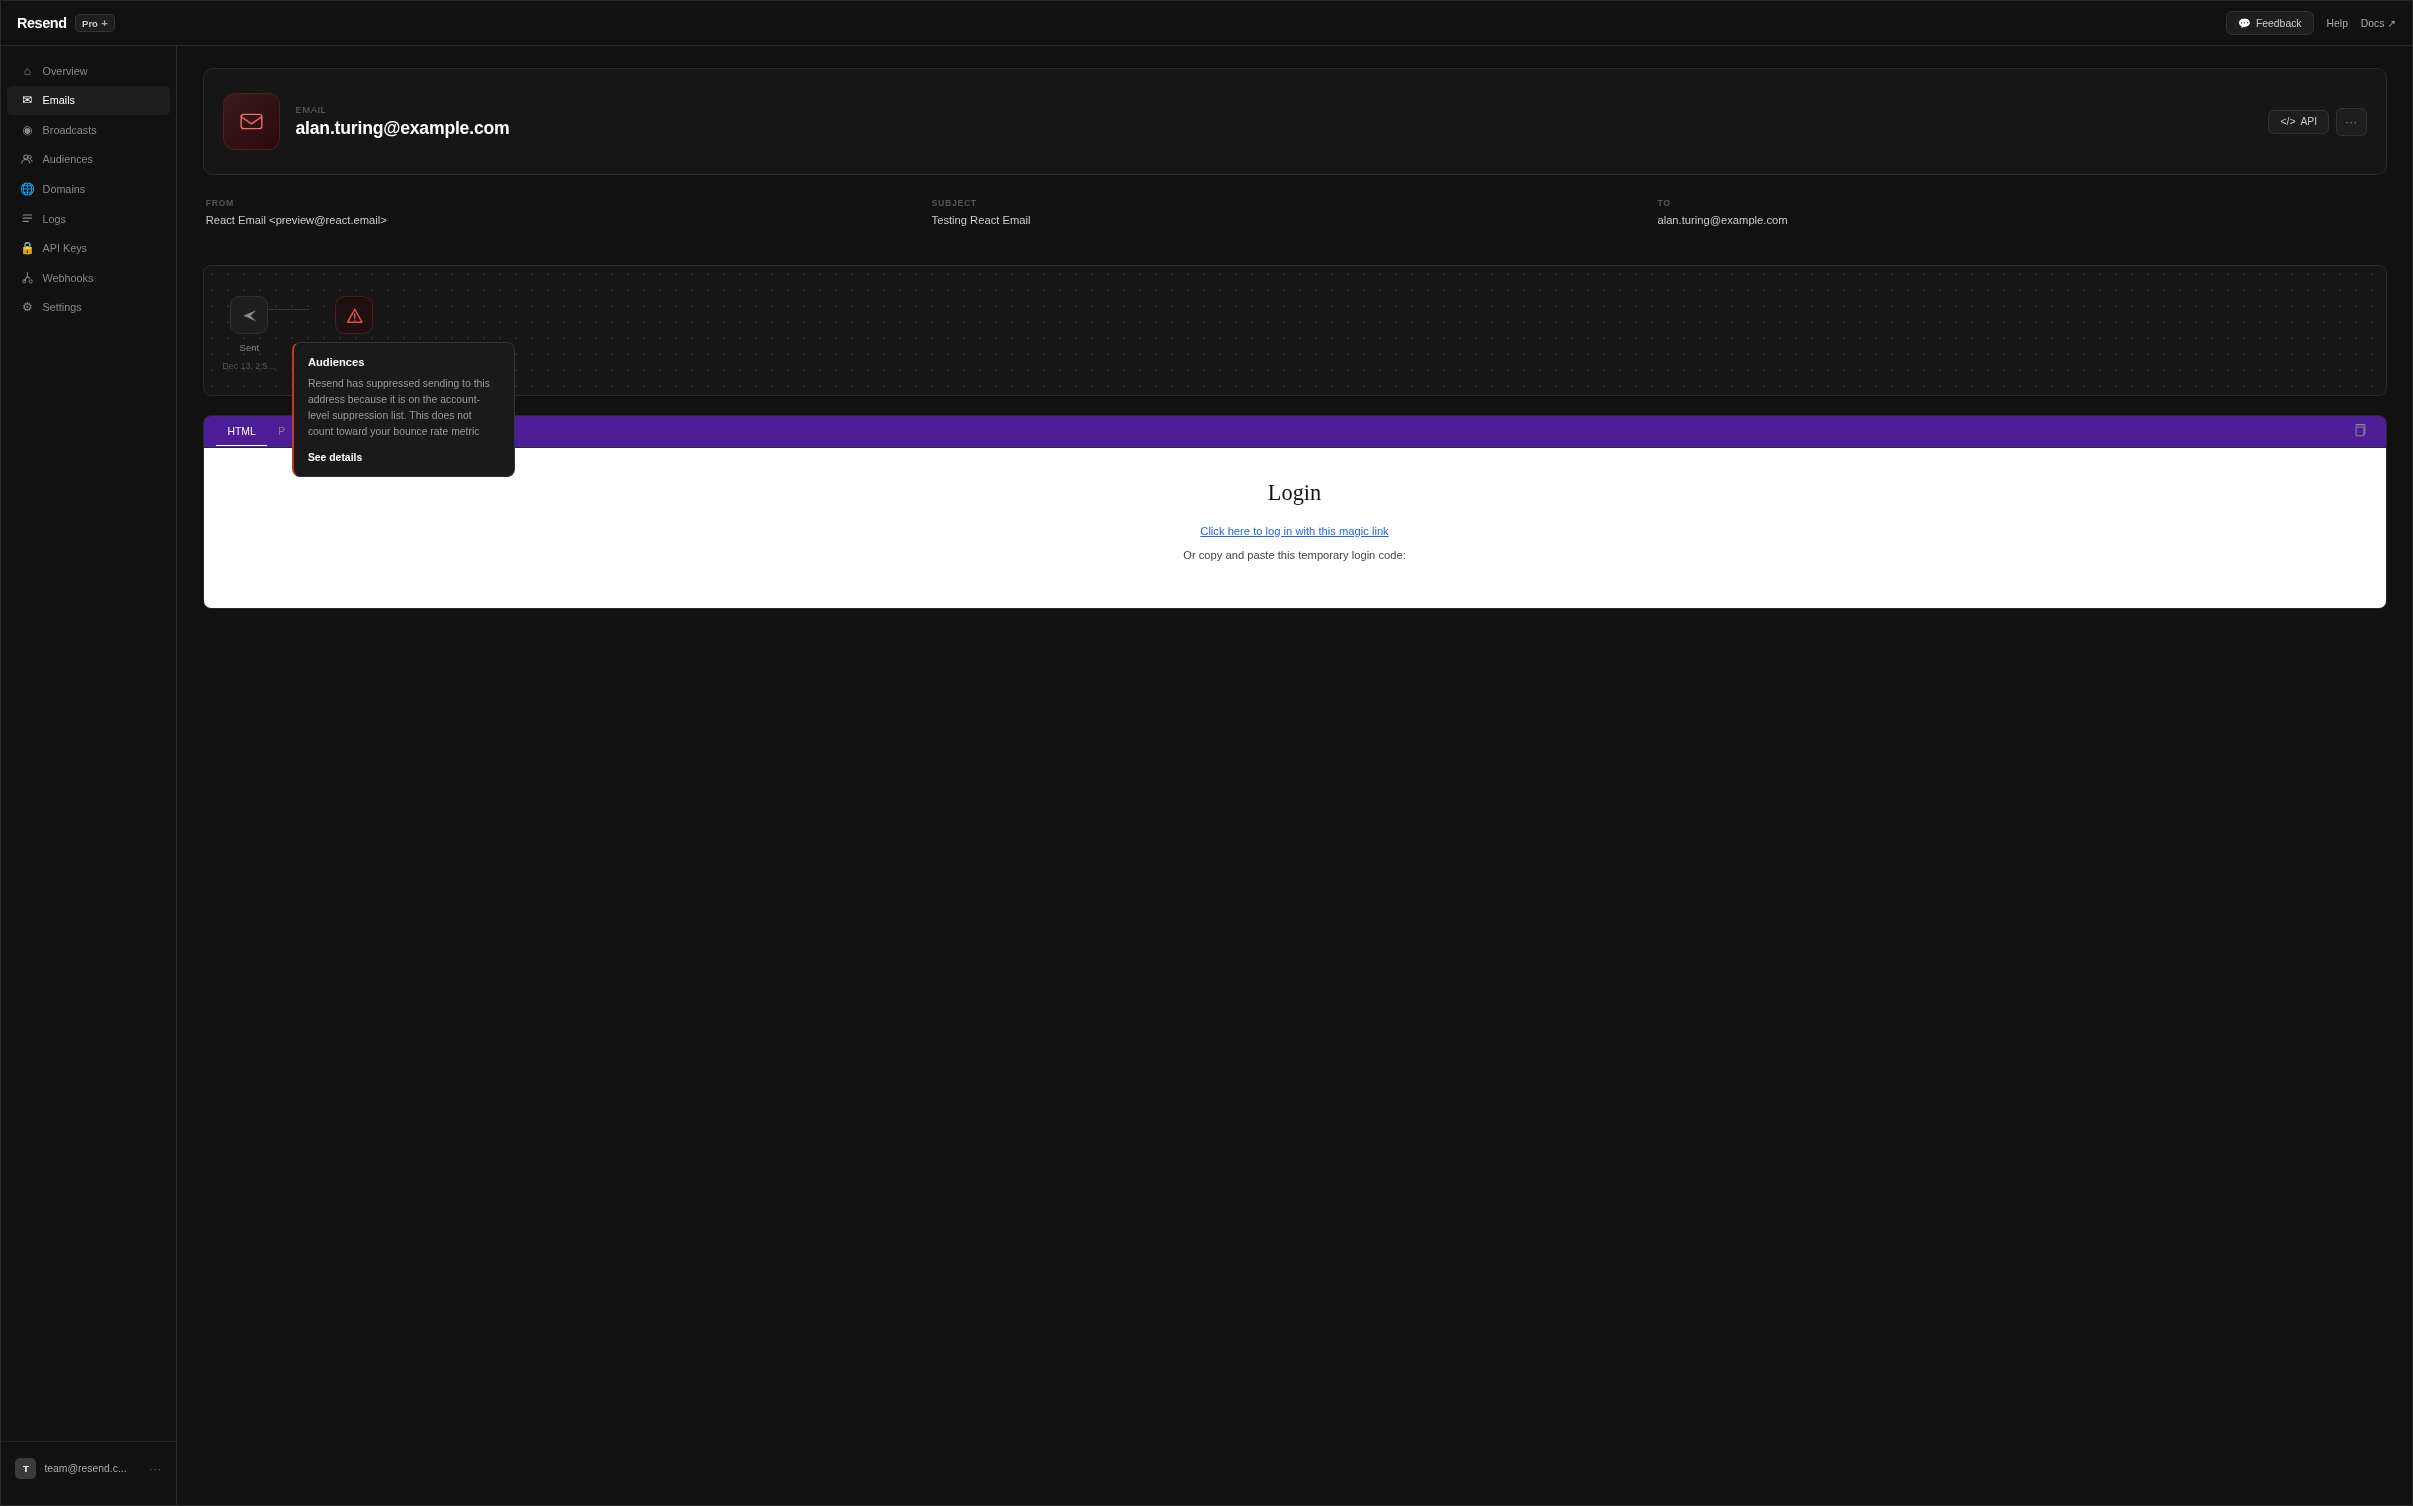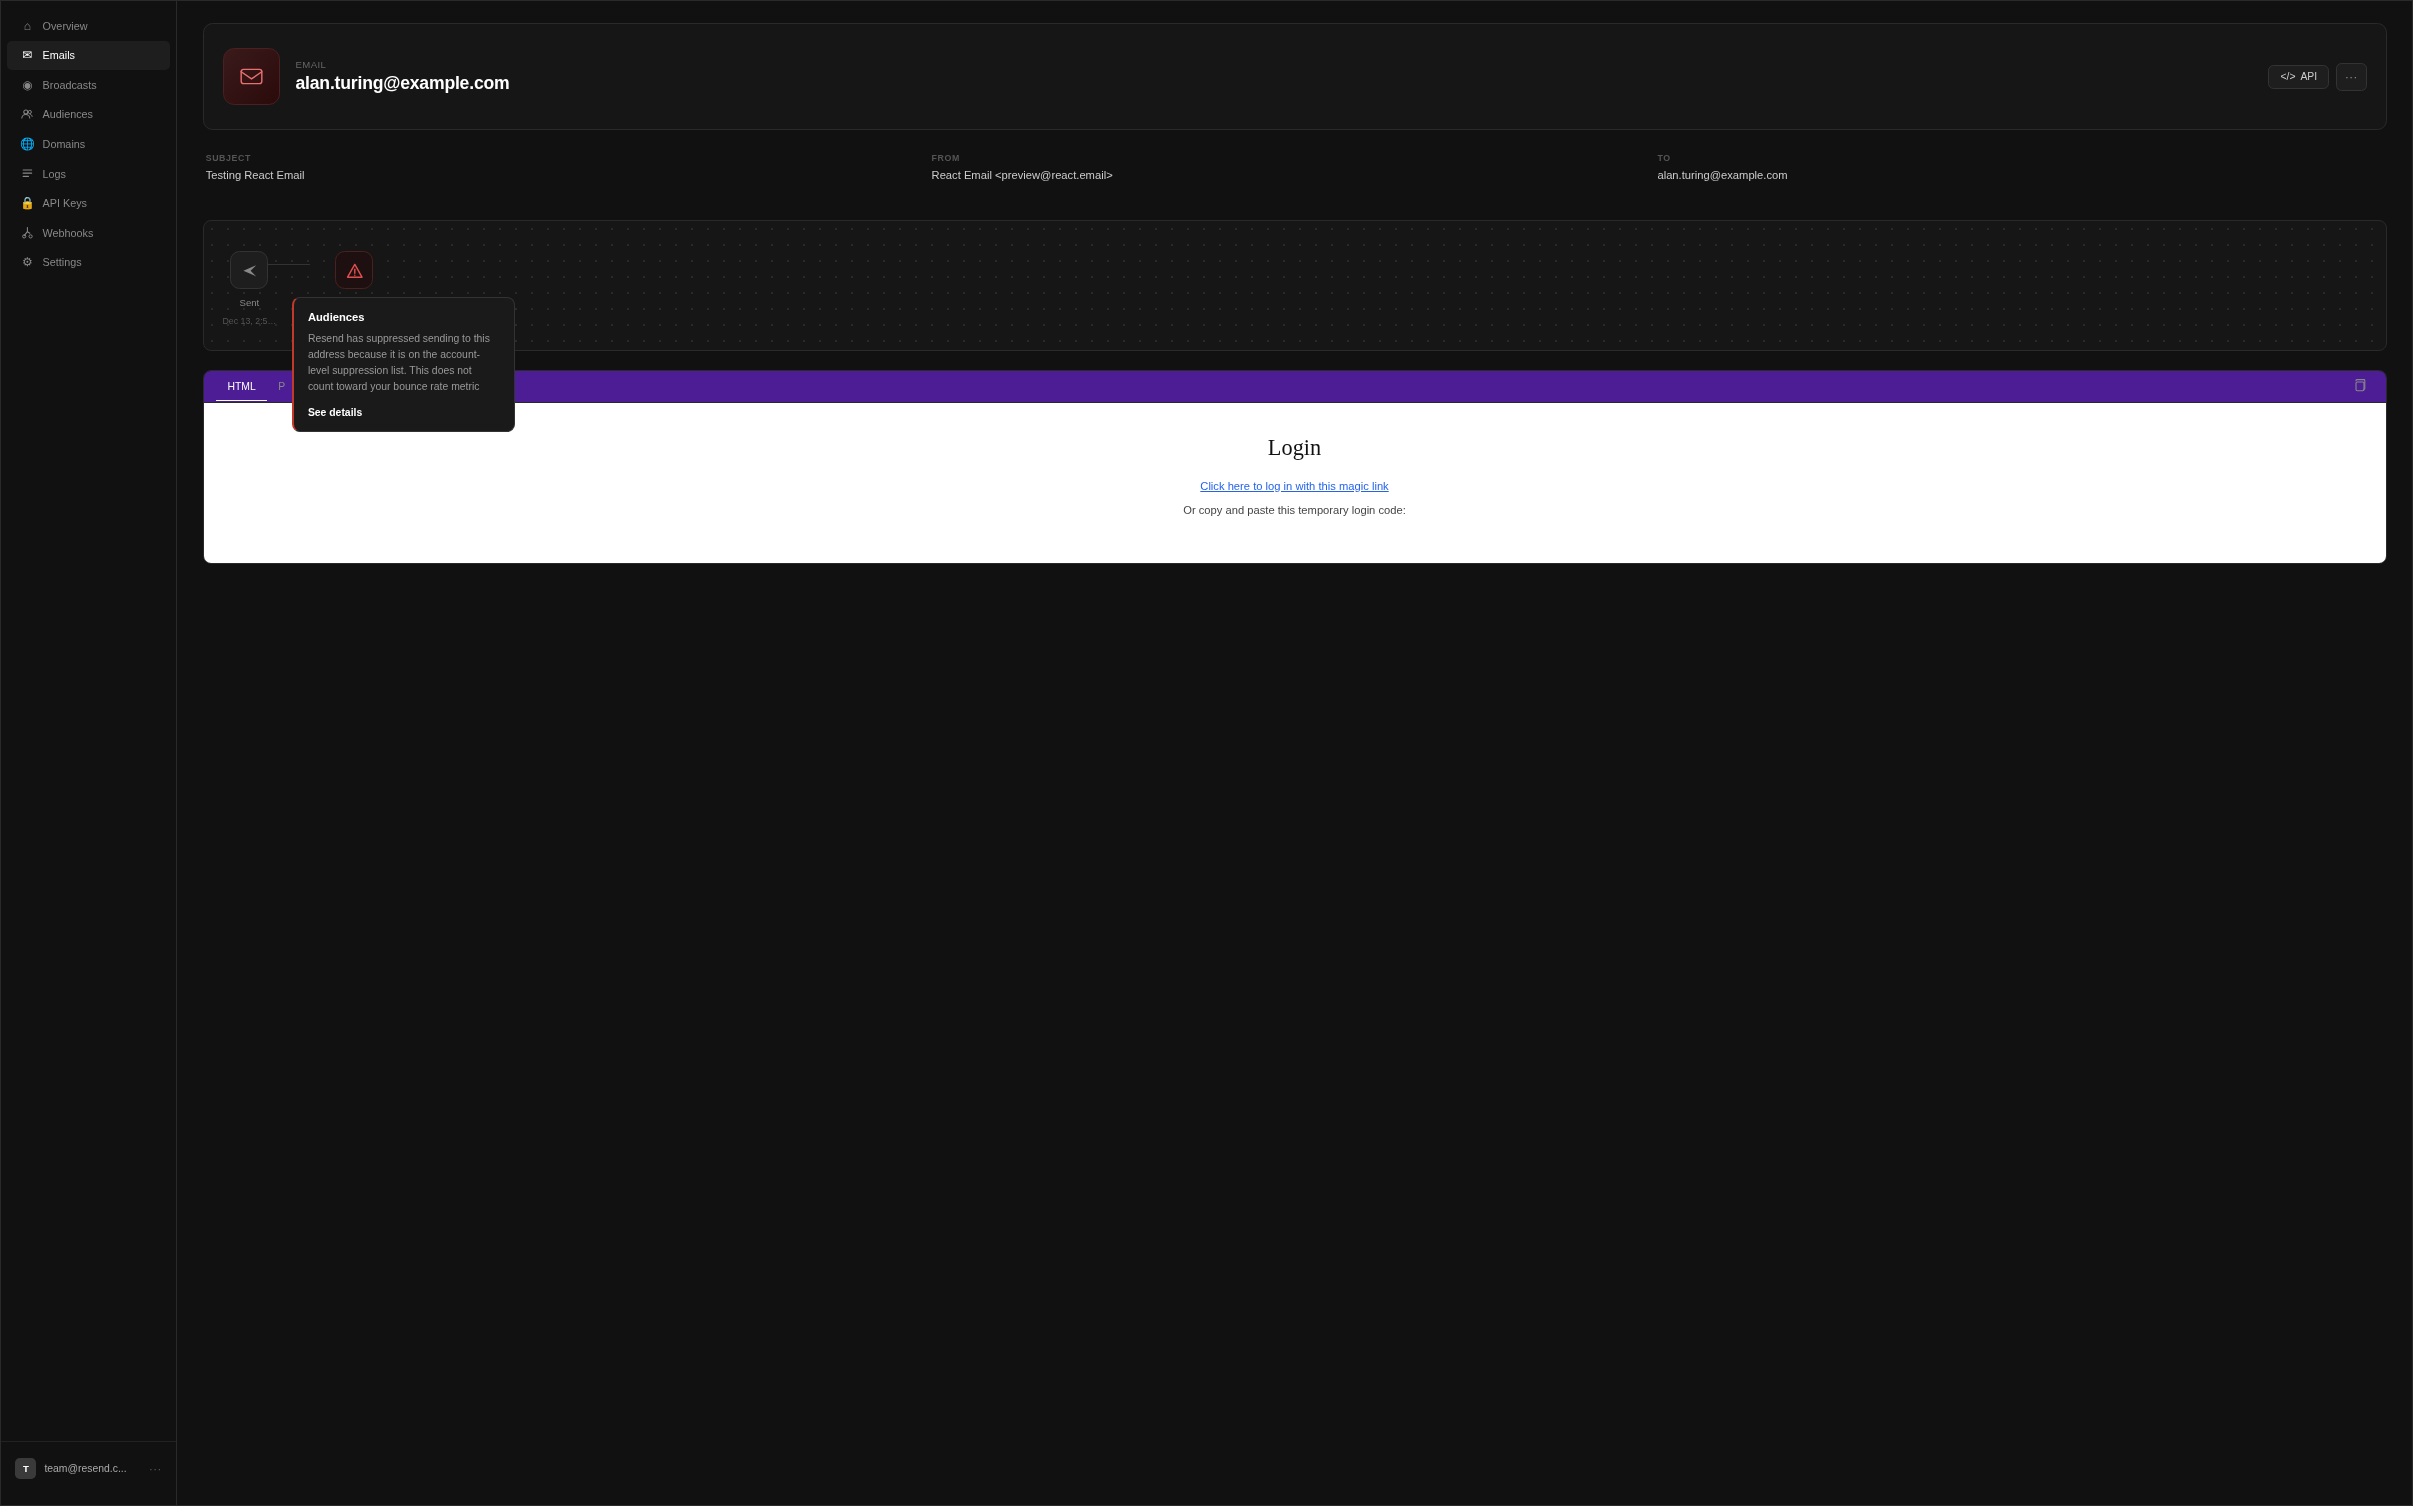--- a/index.html
+++ b/index.html
@@ -429,20 +429,37 @@
     .preview-copy-text {
       font-size: 11.2px;
       color: #444;
     }
   </style>
 </head>
 <body>
 
 <div class="app">
 
+  <div class="topbar">
+    <div class="topbar-left">
+      <span class="brand">Resend</span>
+      <div class="pro-badge">
+        <span>Pro</span>
+        <span class="pro-plus">+</span>
+      </div>
+    </div>
+    <div class="topbar-right">
+      <button class="feedback-btn">
+        <span>💬</span>
+        <span>Feedback</span>
+      </button>
+      <a class="topbar-link">Help</a>
+      <a class="topbar-link">Docs ↗</a>
+    </div>
+  </div>
 
   <div class="layout">
 
     <div class="sidebar">
       <nav class="sidebar-nav">
         <div class="sidebar-item">
           <span class="sidebar-icon">⌂</span>
           <span>Overview</span>
         </div>
         <div class="sidebar-item active">
@@ -534,26 +551,26 @@
             <button class="api-btn">
               <span>&lt;/&gt;</span>
               <span>API</span>
             </button>
             <button class="more-btn">···</button>
           </div>
         </div>
 
         <div class="email-details">
           <div class="detail-col">
+            <div class="detail-label">FROM</div>
+            <div class="detail-value">React Email &lt;preview@react.email&gt;</div>
+          </div>
+          <div class="detail-col">
             <div class="detail-label">SUBJECT</div>
             <div class="detail-value">Testing React Email</div>
-          </div>
-          <div class="detail-col">
-            <div class="detail-label">FROM</div>
-            <div class="detail-value">React Email &lt;preview@react.email&gt;</div>
           </div>
           <div class="detail-col">
             <div class="detail-label">TO</div>
             <div class="detail-value">alan.turing@example.com</div>
           </div>
         </div>
 
         <div class="events-area">
           <div class="events-track">
 

